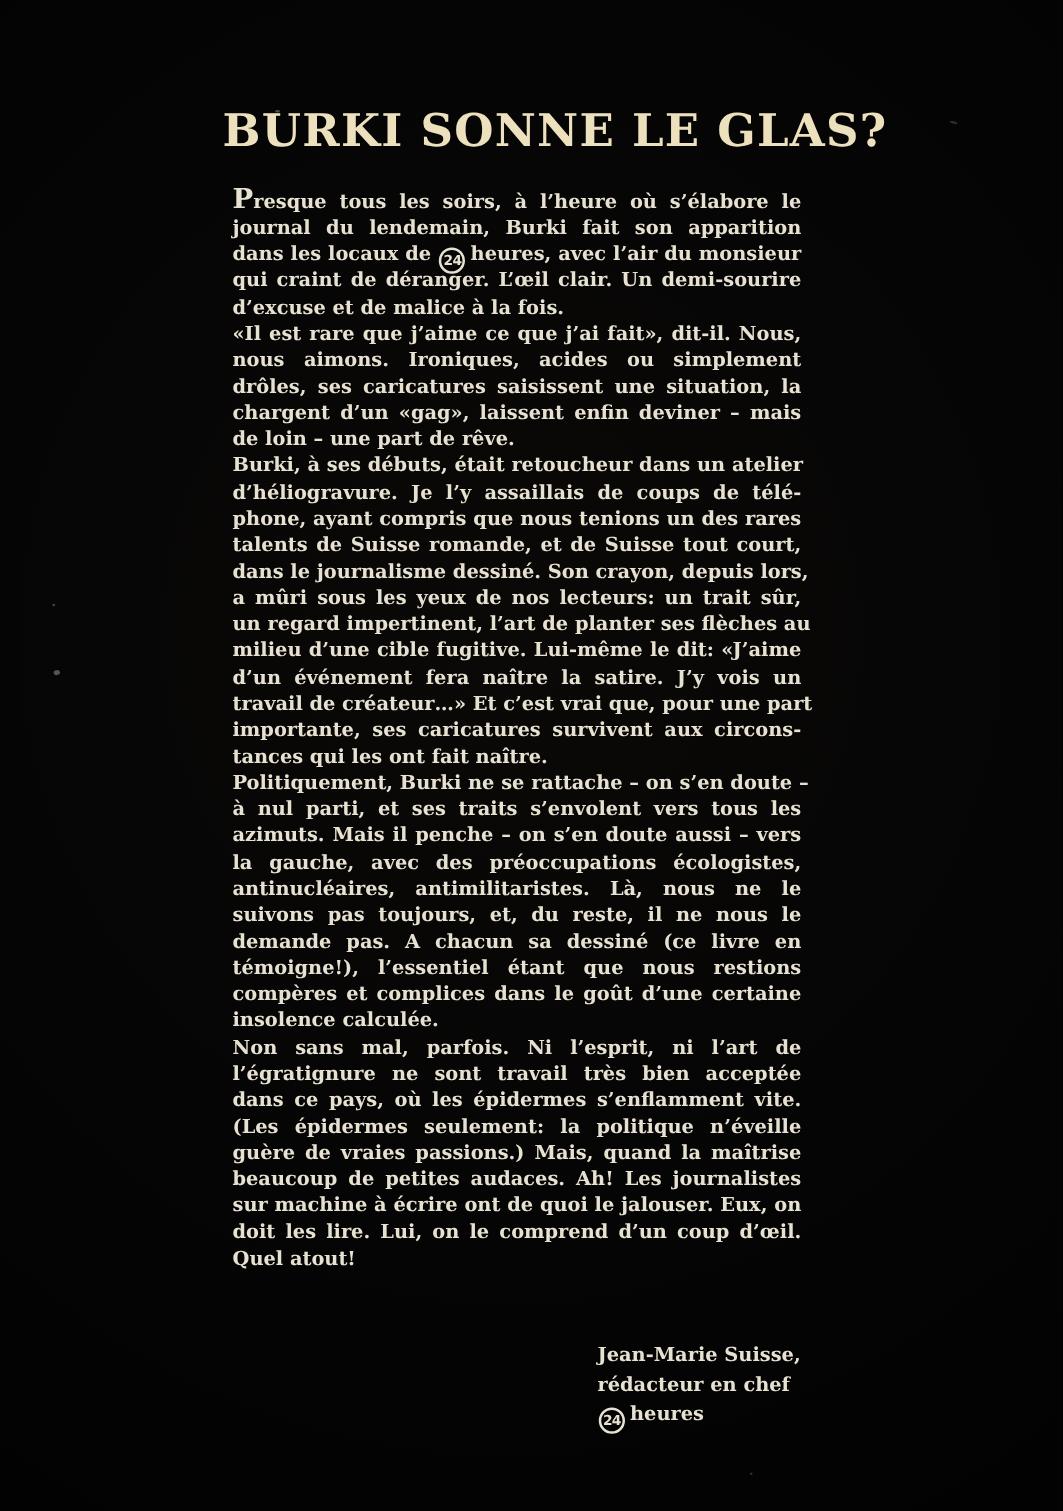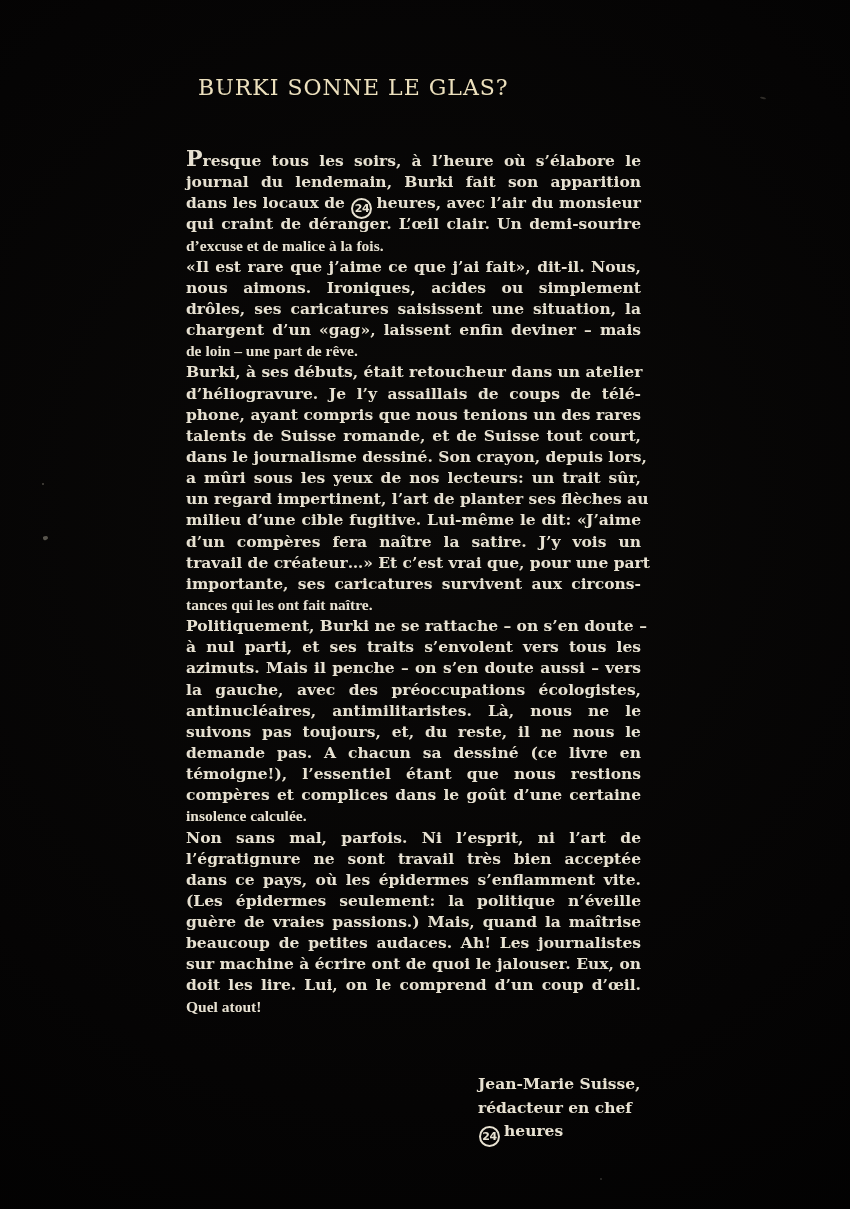--- a/index.html
+++ b/index.html
@@ -8,36 +8,36 @@
     background:#000;
     overflow:hidden;
     position:relative;
     font-family:"DejaVu Serif","Liberation Serif",serif;
   }
   .page{
     position:absolute;left:0;top:0;width:850px;height:1209px;
     background:radial-gradient(ellipse 120% 90% at 48% 42%, #0a0908 0%, #050404 55%, #000 100%);
   }
   .title{
-    position:absolute;left:198px;top:60px;
-    font-size:22px;font-weight:normal;letter-spacing:1px;
+    position:absolute;left:178px;top:60px;
+    font-size:36px;font-weight:bold;letter-spacing:1px;
     color:#ece0bd;white-space:nowrap;
   }
   .article{
     position:absolute;left:186px;top:150px;width:455px;
     color:#e7e1d1;font-size:15.5px;font-weight:bold;
   }
   .para{margin:0;}
   .line{
     line-height:21.15px;height:21.15px;
     white-space:nowrap;
     text-align:justify;text-align-last:justify;
     text-justify:inter-word;
   }
-  .line.end{text-align-last:left;font-family:Liberation Serif, serif;}
+  .line.end{text-align-last:left;}
   .initial{
     font-size:22px;line-height:16px;
   }
   .c24{
     display:inline-flex;align-items:center;justify-content:center;
     width:17px;height:17px;
     border:2px solid currentColor;border-radius:50%;
     font-family:"DejaVu Sans","Liberation Sans",sans-serif;
     font-size:11px;font-weight:bold;letter-spacing:-0.5px;
     vertical-align:-4px;
@@ -84,21 +84,21 @@
       </div>
       <div class="para">
         <div class="line">Burki, à ses débuts, était retoucheur dans un atelier</div>
         <div class="line">d’héliogravure. Je l’y assaillais de coups de télé-</div>
         <div class="line">phone, ayant compris que nous tenions un des rares</div>
         <div class="line">talents de Suisse romande, et de Suisse tout court,</div>
         <div class="line">dans le journalisme dessiné. Son crayon, depuis lors,</div>
         <div class="line">a mûri sous les yeux de nos lecteurs: un trait sûr,</div>
         <div class="line">un regard impertinent, l’art de planter ses flèches au</div>
         <div class="line">milieu d’une cible fugitive. Lui-même le dit: «J’aime</div>
-        <div class="line">d’un compères fera naître la satire. J’y vois un</div>
+        <div class="line">d’un événement fera naître la satire. J’y vois un</div>
         <div class="line">travail de créateur…» Et c’est vrai que, pour une part</div>
         <div class="line">importante, ses caricatures survivent aux circons-</div>
         <div class="line end">tances qui les ont fait naître.</div>
       </div>
       <div class="para">
         <div class="line">Politiquement, Burki ne se rattache – on s’en doute –</div>
         <div class="line">à nul parti, et ses traits s’envolent vers tous les</div>
         <div class="line">azimuts. Mais il penche – on s’en doute aussi – vers</div>
         <div class="line">la gauche, avec des préoccupations écologistes,</div>
         <div class="line">antinucléaires, antimilitaristes. Là, nous ne le</div>

